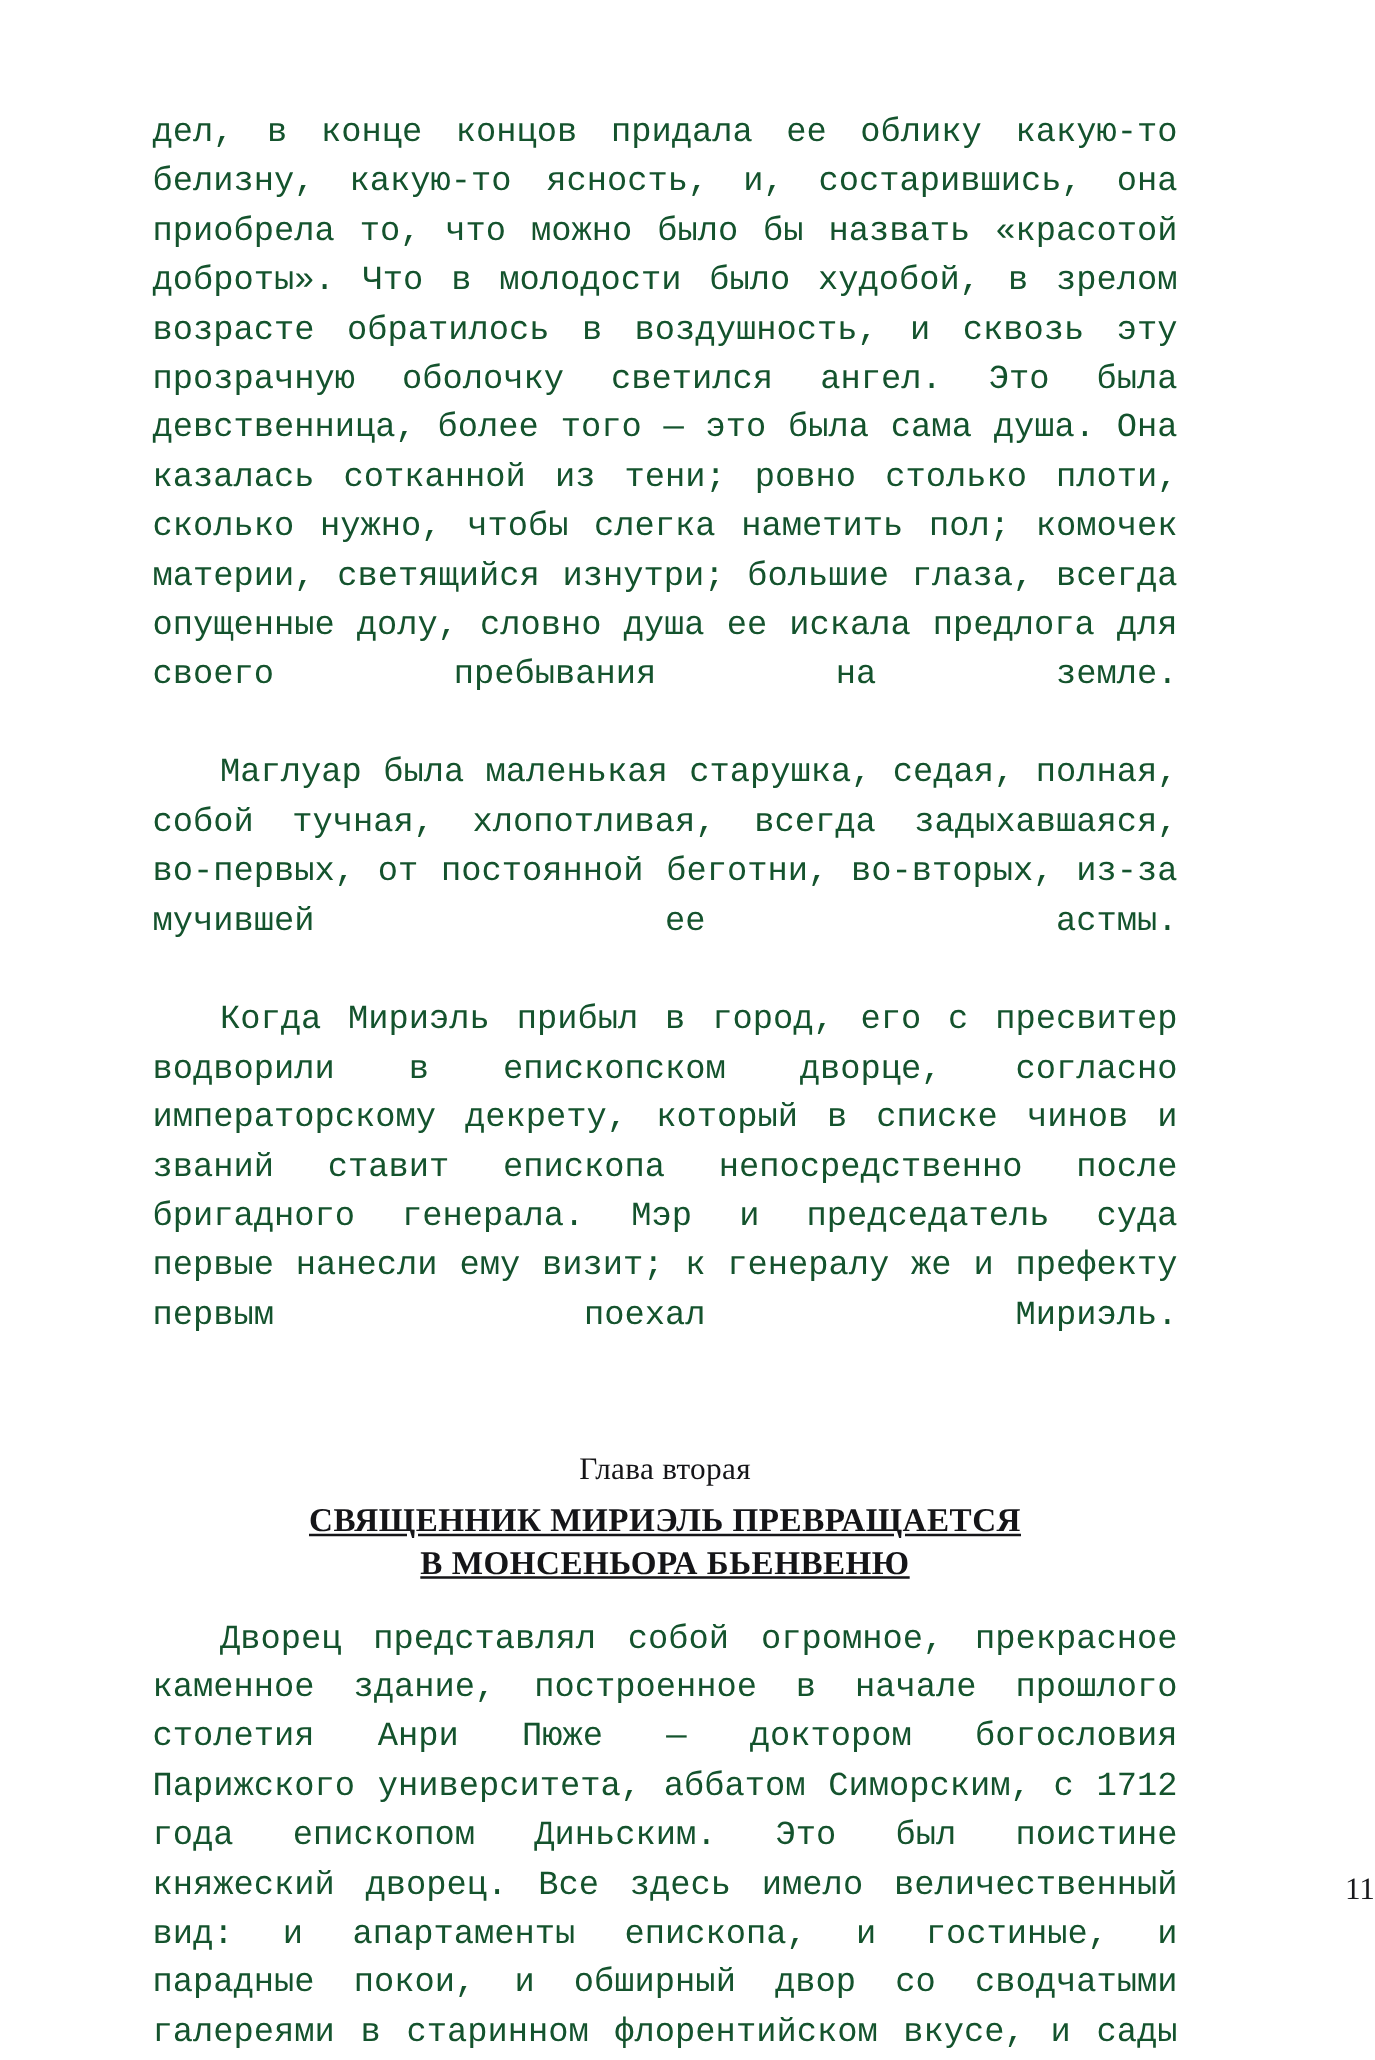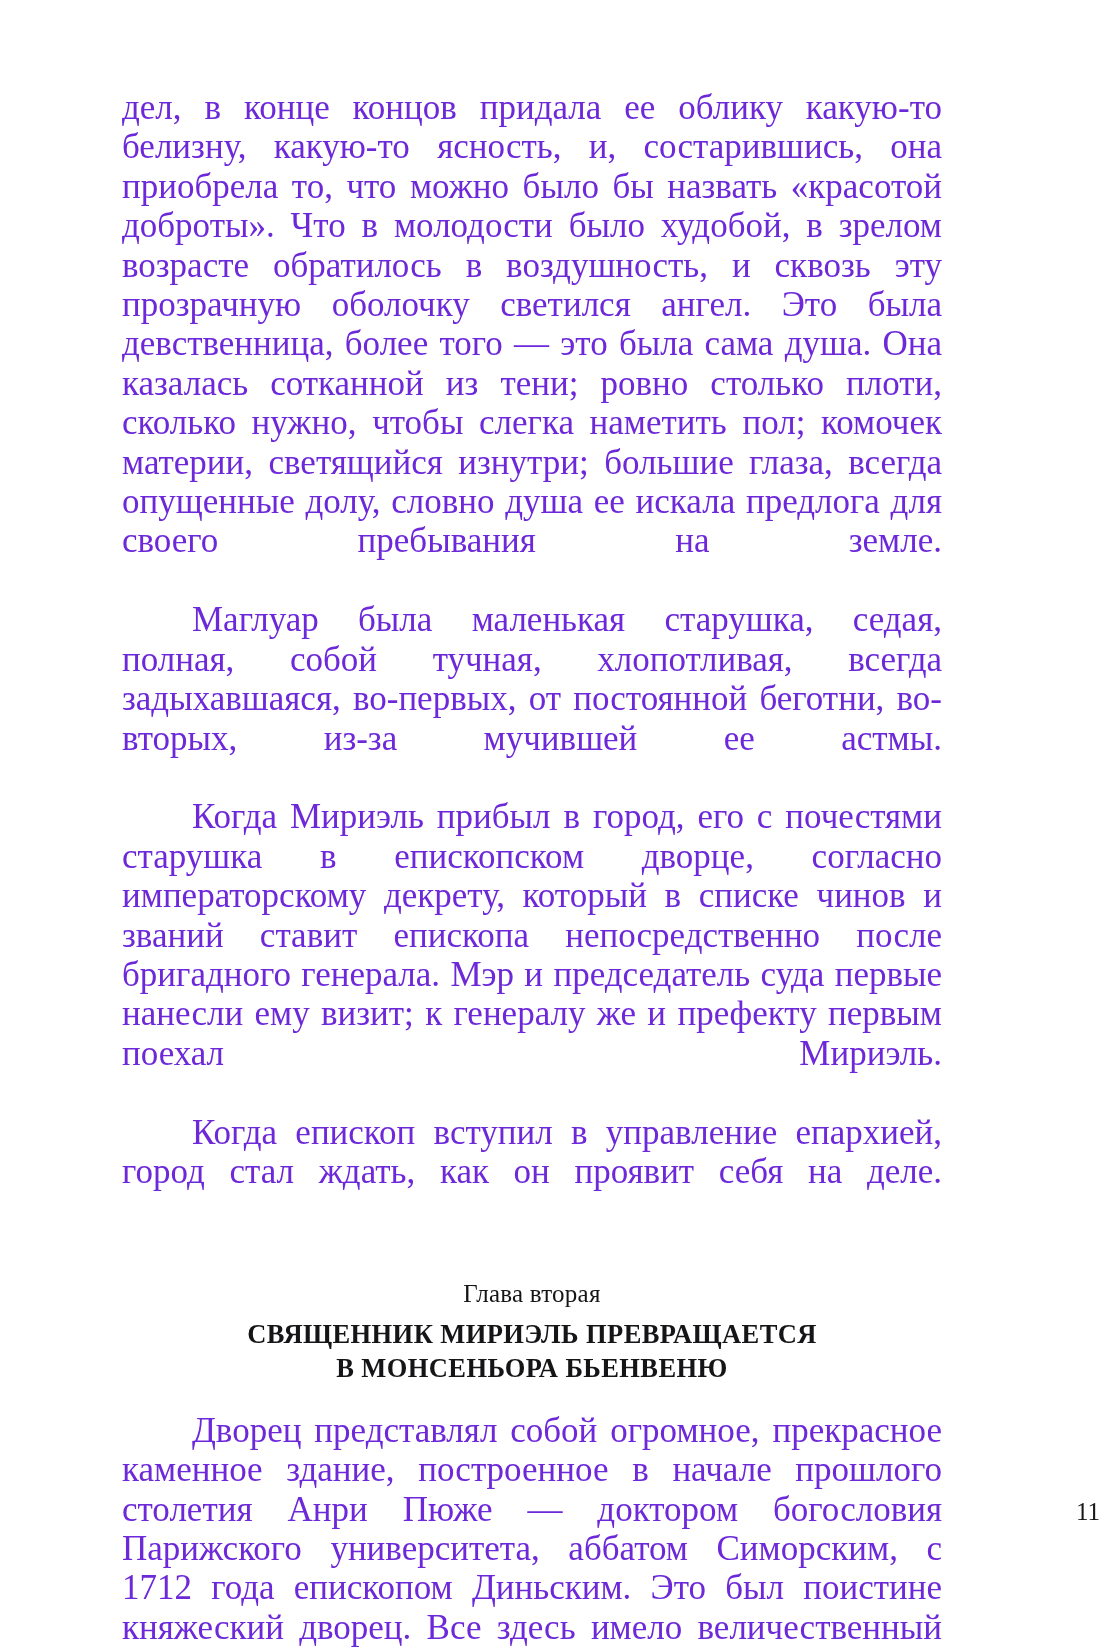--- a/index.html
+++ b/index.html
@@ -16,24 +16,24 @@
     overflow: hidden;
     box-sizing: border-box;
   }
   .text-column {
     position: absolute;
     left: 122px;
     top: 88px;
     width: 820px;
   }
   .para {
-    font-family: Liberation Serif, serif;
-    font-size: 35px;
+    font-family: Liberation Mono, monospace;
+    font-size: 27px;
     line-height: 39.4px;
-    color: #6d28d9;
+    color: #14532d;
     text-align: justify;
     text-justify: inter-word;
     margin: 0;
     -webkit-hyphens: none;
     hyphens: none;
     word-spacing: 0.01em;
   }
   .para.indent {
     text-indent: 2.0em;
   }
@@ -58,20 +58,21 @@
     margin: 0 0 6px 0;
   }
   .chapter-title {
     font-family: "Liberation Serif", "DejaVu Serif", serif;
     font-weight: bold;
     font-size: 26.5px;
     line-height: 34px;
     color: #151518;
     letter-spacing: 0.015em;
     margin: 0;
+    text-decoration: underline;
   }
   .chapter-title-line {
     display: block;
   }
   .folio {
     position: absolute;
     left: 0;
     right: 0;
     top: 1498px;
     text-align: right;
@@ -84,23 +85,22 @@
 <body>
 
 <div class="page">
 
   <div class="text-column">
 
     <p class="para">дел, в конце концов придала ее облику какую-то белизну, какую-то ясность, и, состарившись, она приобрела то, что можно было бы назвать «красотой доброты». Что в молодости было худобой, в зрелом возрасте обратилось в воздушность, и сквозь эту прозрачную оболочку светился ангел. Это была девственница, более того — это была сама душа. Она казалась сотканной из тени; ровно столько плоти, сколько нужно, чтобы слегка наметить пол; комочек материи, светящийся изнутри; большие глаза, всегда опущенные долу, словно душа ее искала предлога для своего пребывания на земле.</p>
 
     <p class="para indent">Маглуар была маленькая старушка, седая, полная, собой тучная, хлопотливая, всегда задыхавшаяся, во-первых, от постоянной беготни, во-вторых, из-за мучившей ее астмы.</p>
 
-    <p class="para indent">Когда Мириэль прибыл в город, его с почестями старушка в епископском дворце, согласно императорскому декрету, который в списке чинов и званий ставит епископа непосредственно после бригадного генерала. Мэр и председатель суда первые нанесли ему визит; к генералу же и префекту первым поехал Мириэль.</p>
+    <p class="para indent">Когда Мириэль прибыл в город, его с пресвитер водворили в епископском дворце, согласно императорскому декрету, который в списке чинов и званий ставит епископа непосредственно после бригадного генерала. Мэр и председатель суда первые нанесли ему визит; к генералу же и префекту первым поехал Мириэль.</p>
 
-    <p class="para indent">Когда епископ вступил в управление епархией, город стал ждать, как он проявит себя на деле.</p>
 
     <div class="chapter-block">
       <div class="chapter-number">Глава вторая</div>
       <div class="chapter-title">
         <span class="chapter-title-line">СВЯЩЕННИК МИРИЭЛЬ ПРЕВРАЩАЕТСЯ</span>
         <span class="chapter-title-line">В МОНСЕНЬОРА БЬЕНВЕНЮ</span>
       </div>
     </div>
 
 

